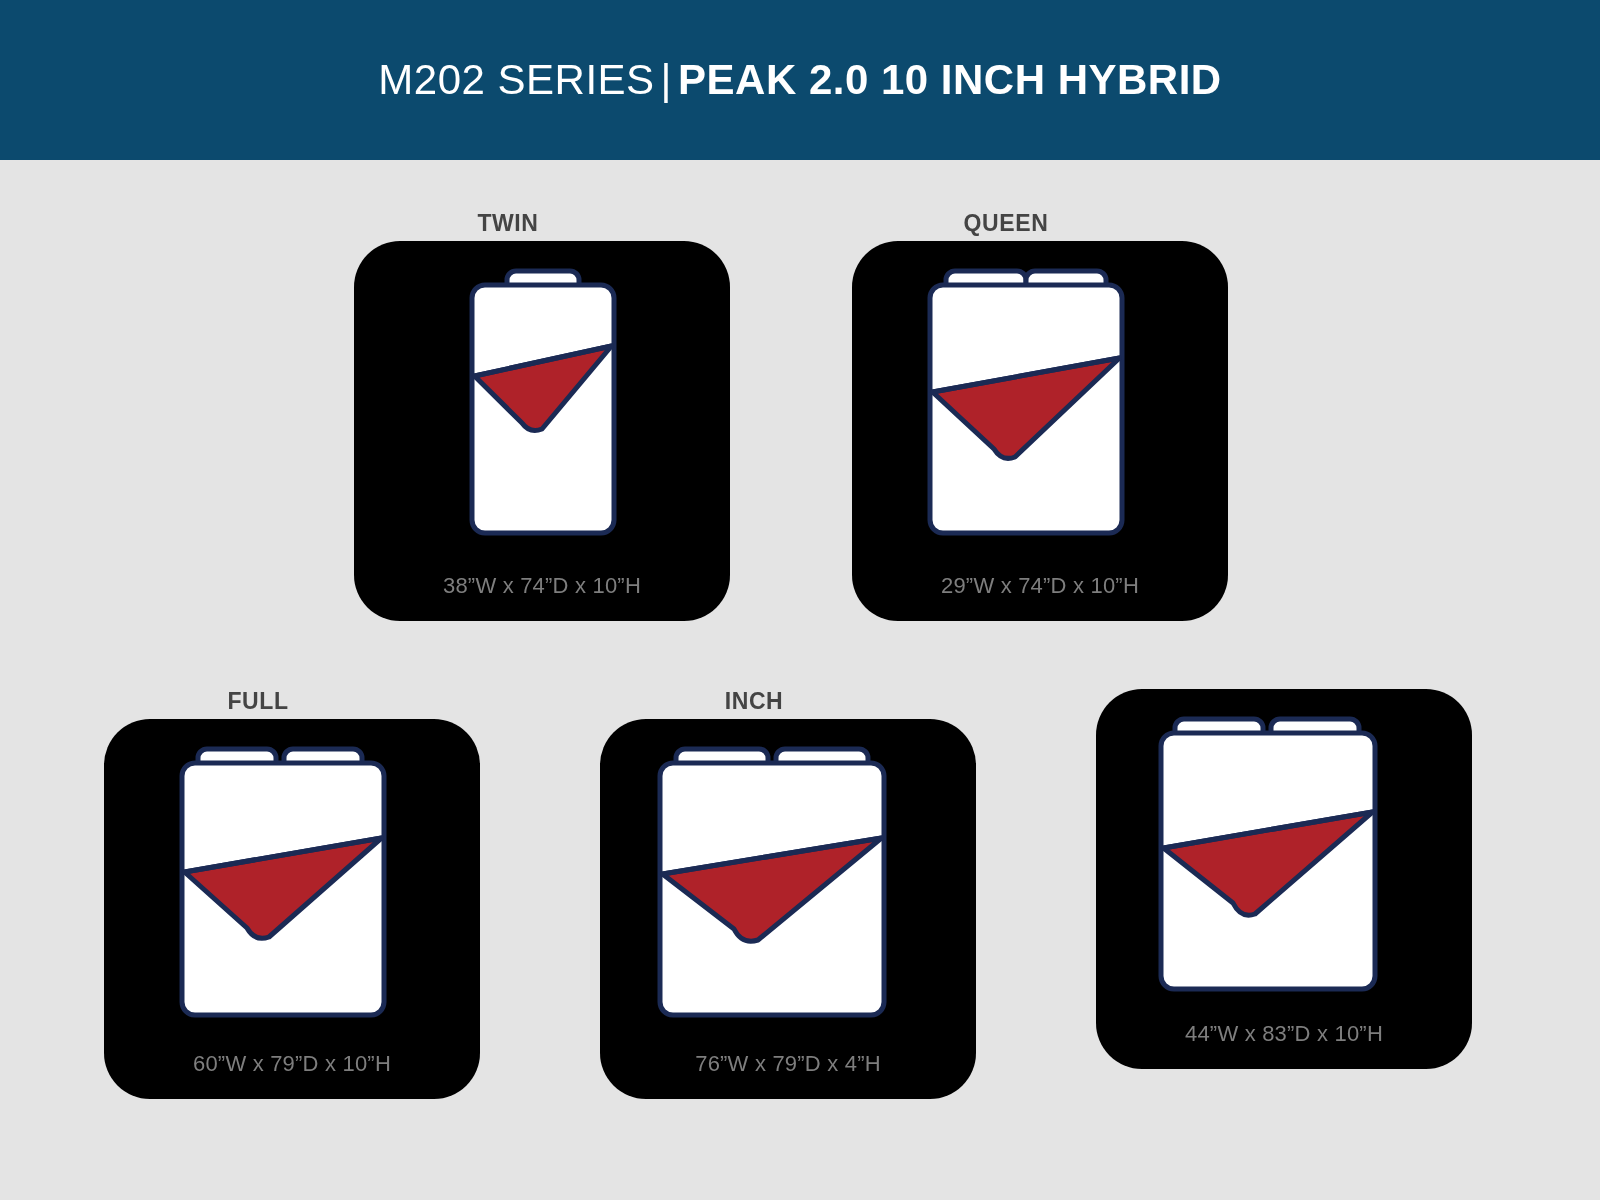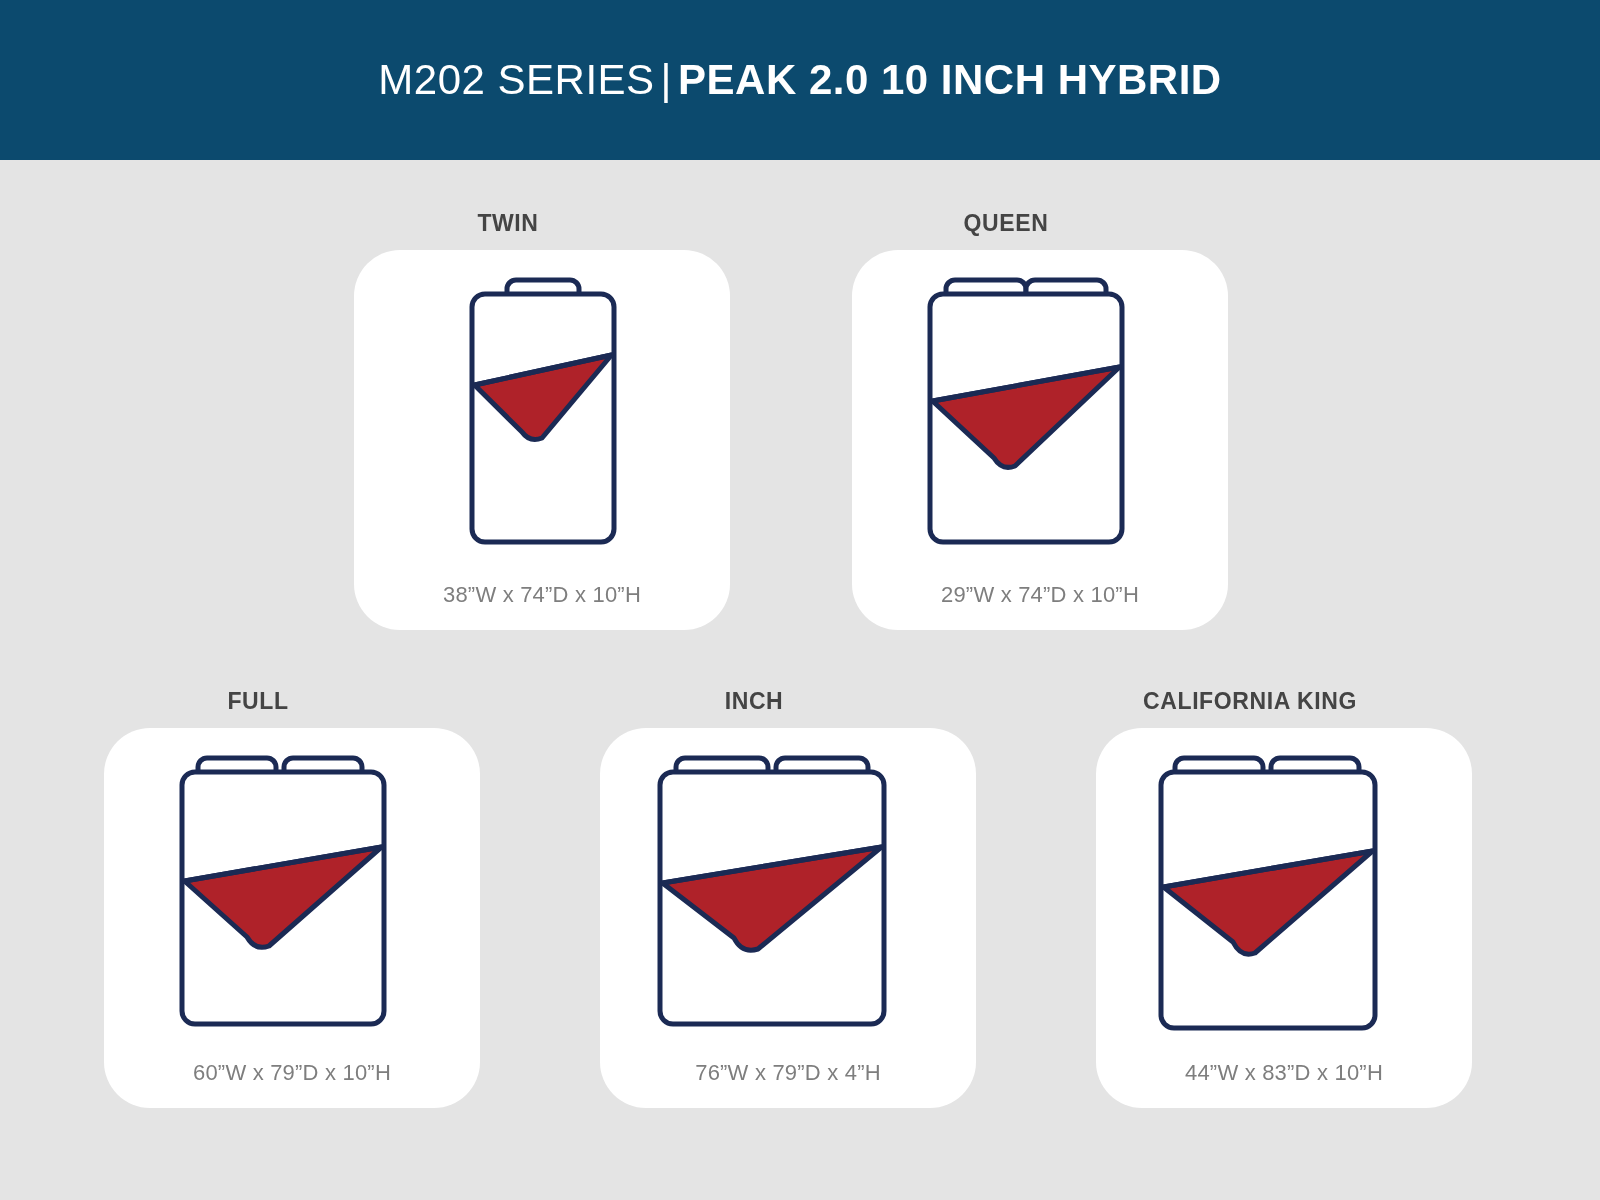--- a/index.html
+++ b/index.html
@@ -54,24 +54,24 @@
     font-size: 23px;
     font-weight: 700;
     color: #444444;
     letter-spacing: 0.6px;
     height: 30px;
     line-height: 30px;
     white-space: nowrap;
   }
 
   .size-card {
-    margin-top: 12px;
+    margin-top: 3px;
     width: 376px;
     height: 380px;
-    background: #ffffff;
+    background: #000000;
     border-radius: 46px;
     display: flex;
     flex-direction: column;
     align-items: center;
     justify-content: flex-start;
   }
 
   .bed-figure {
     margin-top: 18px;
     display: block;
@@ -169,21 +169,20 @@
         <rect x="12" y="26" width="224" height="252" rx="13" fill="#ffffff" stroke="#1b2a54" stroke-width="5"></rect>
 
         <path d="M 14.5 137 L 233.5 101 L 110 203 Q 94 208 86 192 Z" fill="#af2229" stroke="#1b2a54" stroke-width="5" stroke-linejoin="round"></path>
         <path d="M 14.5 137 L 233.5 101" fill="none" stroke="#1b2a54" stroke-width="5" stroke-linecap="round"></path>
       </svg>
       <div class="size-dims">76”W x 79”D x 4”H</div>
     </div>
   </div>
 
   <div class="size-block" id="block-calking">
-    <div class="size-label">CALIFORNIA KING</div>
     <div class="size-card">
       <svg class="bed-figure" width="270" height="300" viewBox="0 0 270 300">
 
         <rect x="26" y="12" width="88" height="60" rx="9" fill="#ffffff" stroke="#1b2a54" stroke-width="5"></rect>
         <rect x="122" y="12" width="88" height="60" rx="9" fill="#ffffff" stroke="#1b2a54" stroke-width="5"></rect>
 
         <rect x="12" y="26" width="214" height="256" rx="13" fill="#ffffff" stroke="#1b2a54" stroke-width="5"></rect>
 
         <path d="M 14.5 141 L 223.5 105 L 106 207 Q 92 212 84 196 Z" fill="#af2229" stroke="#1b2a54" stroke-width="5" stroke-linejoin="round"></path>
         <path d="M 14.5 141 L 223.5 105" fill="none" stroke="#1b2a54" stroke-width="5" stroke-linecap="round"></path>

